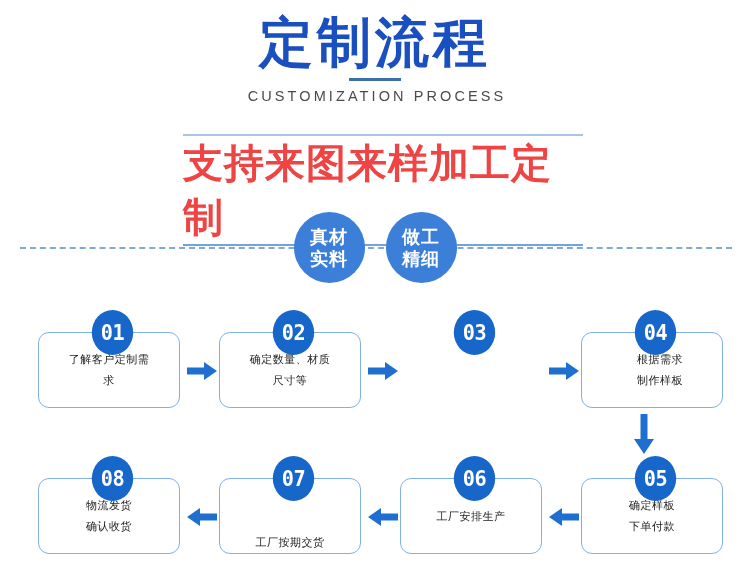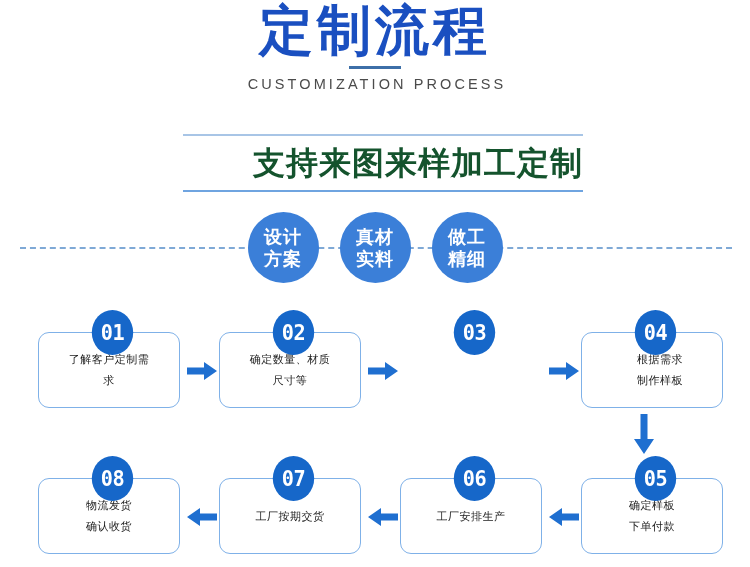--- a/index.html
+++ b/index.html
@@ -18,20 +18,21 @@
   
   #header {
     position: absolute;
     left: 0;
     top: 0;
     width: 750px;
     text-align: center;
   }
   #main-title {
     margin: 0;
+    padding-top: 12px;
     font-size: 54px;
     line-height: 62px;
     font-weight: bold;
     color: #1a4fc0;
     letter-spacing: 4px;
     font-family: "DejaVu Sans", "Liberation Sans", sans-serif;
   }
   #title-rule {
     width: 52px;
     height: 3px;
@@ -58,25 +59,25 @@
   .banner-rule {
     width: 400px;
     height: 2px;
     background: #a8c5e6;
   }
   .banner-rule.bottom {
     background: #6fa4e0;
     height: 2px;
   }
   #banner-text {
-    font-size: 32px;
+    font-size: 40px;
     line-height: 54px;
     font-weight: bold;
-    color: #14532d;
-    text-align: right;
+    color: #ef4444;
+    text-align: left;
     letter-spacing: 1px;
     font-family: "DejaVu Sans", "Liberation Sans", sans-serif;
   }
 
   
   #dash-line {
     position: absolute;
     left: 20px;
     top: 247px;
     width: 712px;
@@ -192,24 +193,20 @@
 
 <div id="banner">
   <div class="banner-rule top"></div>
   <div id="banner-text">支持来图来样加工定制</div>
   <div class="banner-rule bottom"></div>
 </div>
 
 <div id="dash-line"></div>
 <div id="feature-row">
   <div class="feature-circle">
-    <span>设计</span>
-    <span>方案</span>
-  </div>
-  <div class="feature-circle">
     <span>真材</span>
     <span>实料</span>
   </div>
   <div class="feature-circle">
     <span>做工</span>
     <span>精细</span>
   </div>
 </div>
 
 <div class="flow-row" id="flow-row-top">
@@ -266,21 +263,21 @@
 确认收货</div>
   </div>
   <div class="badge" style="left:90px;">08</div>
 
   <div class="arrow arrow-h" style="left:187px;">
     <svg width="30" height="18" viewBox="0 0 30 18">
         <path d="M30 5.5 H13 V0 L0 9 L13 18 V12.5 H30 Z" fill="#1f6fd0"></path>
       </svg>
   </div>
 
-  <div class="step" style="left:219px;">
+  <div class="step" style="left:219px;align-items:flex-end;">
     <div class="step-text">工厂按期交货</div>
   </div>
   <div class="badge" style="left:271px;">07</div>
 
   <div class="arrow arrow-h" style="left:368px;">
     <svg width="30" height="18" viewBox="0 0 30 18">
         <path d="M30 5.5 H13 V0 L0 9 L13 18 V12.5 H30 Z" fill="#1f6fd0"></path>
       </svg>
   </div>
 

